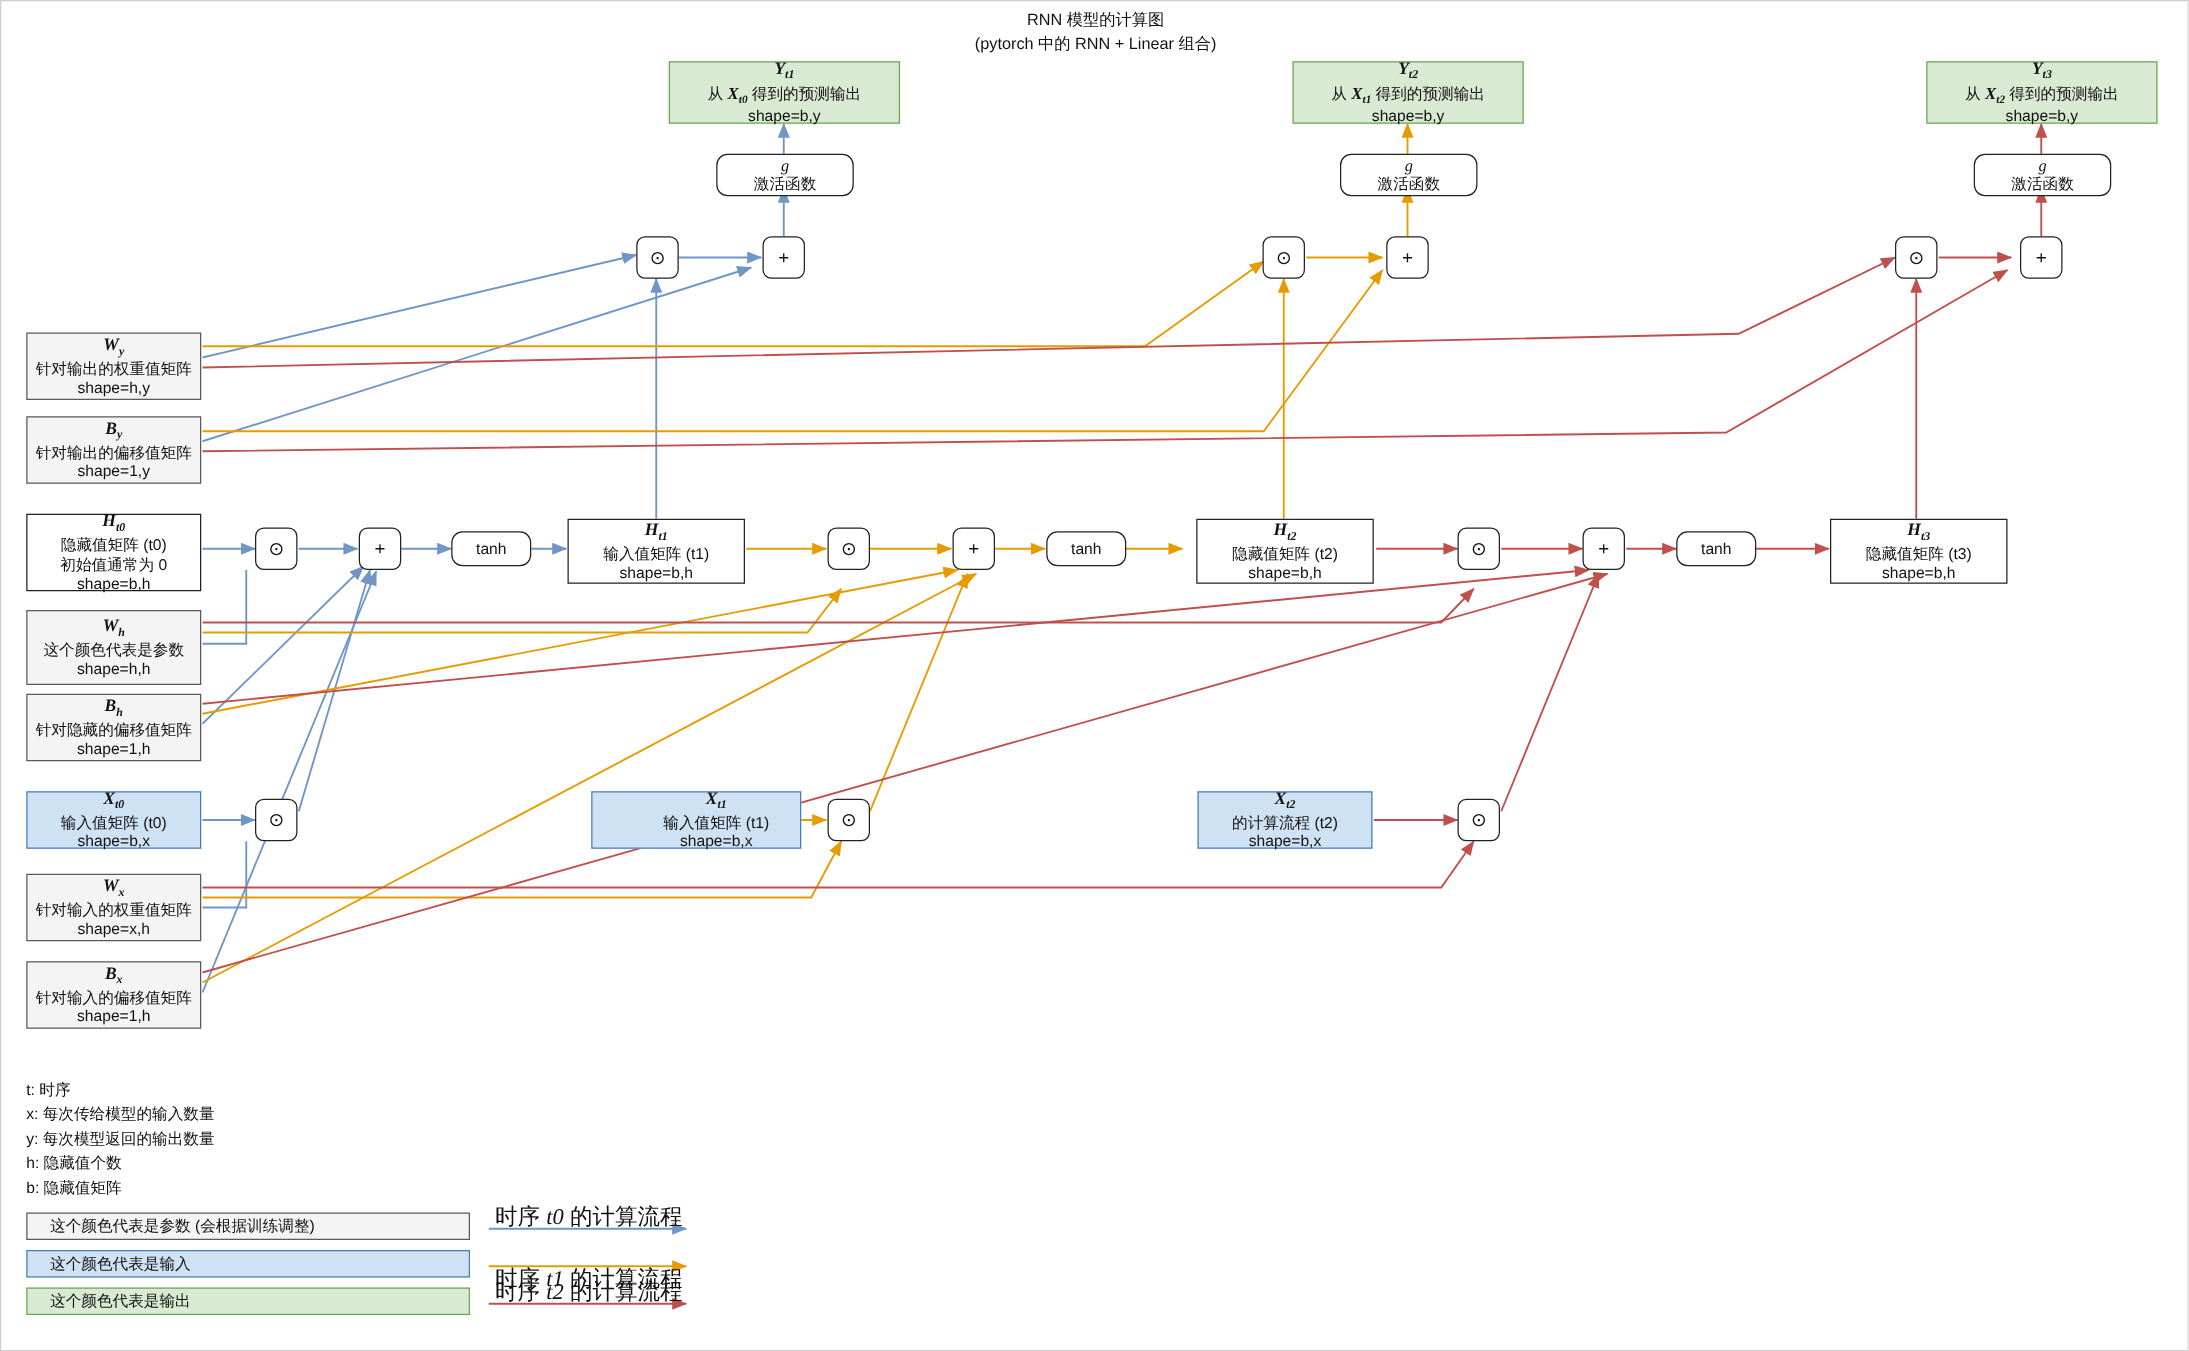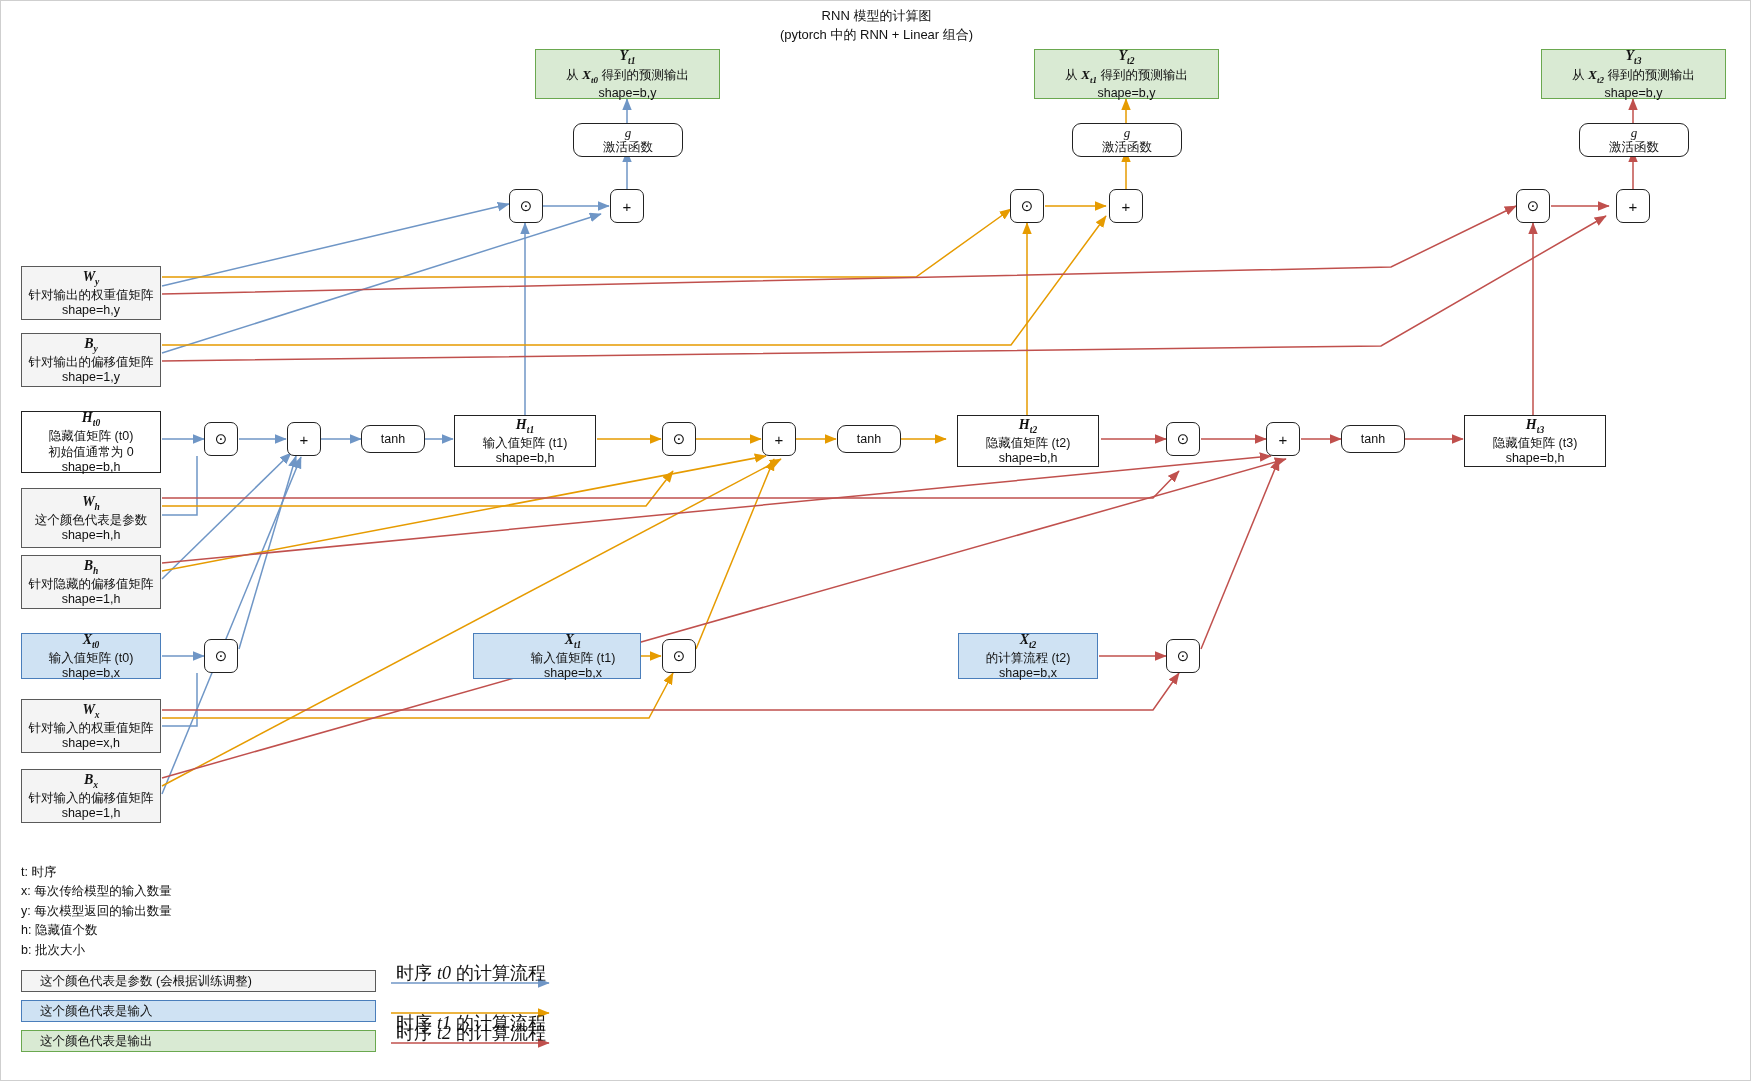--- a/index.html
+++ b/index.html
@@ -319,21 +319,21 @@
 
   <div class="op" style="left:203px;top:638px;">⊙</div>
   <div class="op" style="left:661px;top:638px;">⊙</div>
   <div class="op" style="left:1165px;top:638px;">⊙</div>
 
   <div class="defs" style="left:20px;top:862px;">
     <div>t: 时序</div>
     <div>x: 每次传给模型的输入数量</div>
     <div>y: 每次模型返回的输出数量</div>
     <div>h: 隐藏值个数</div>
-    <div>b: 批次大小</div>
+    <div>b: 隐藏值矩阵</div>
   </div>
 
   <div class="swatch p" style="left:20px;top:969px;">
     <span>这个颜色代表是参数 (会根据训练调整)</span>
   </div>
   <div class="swatch i" style="left:20px;top:999px;">
     <span>这个颜色代表是输入</span>
   </div>
   <div class="swatch o" style="left:20px;top:1029px;">
     <span>这个颜色代表是输出</span>

